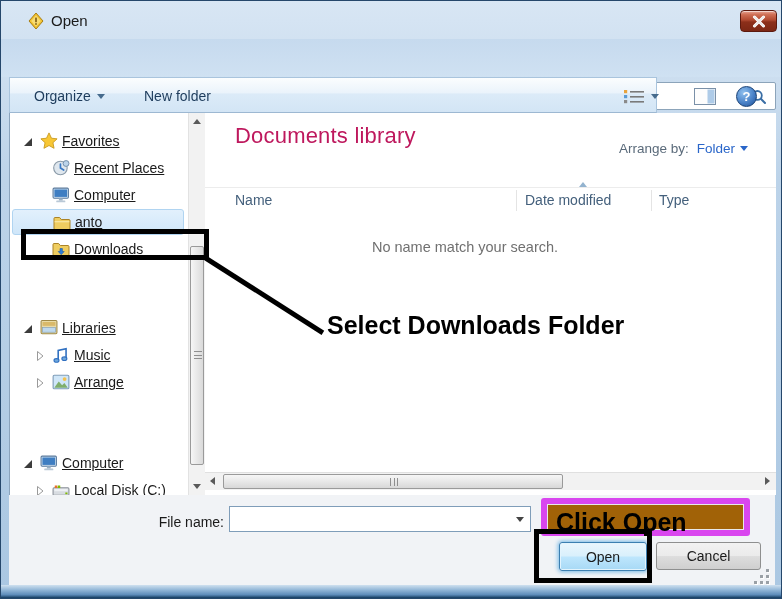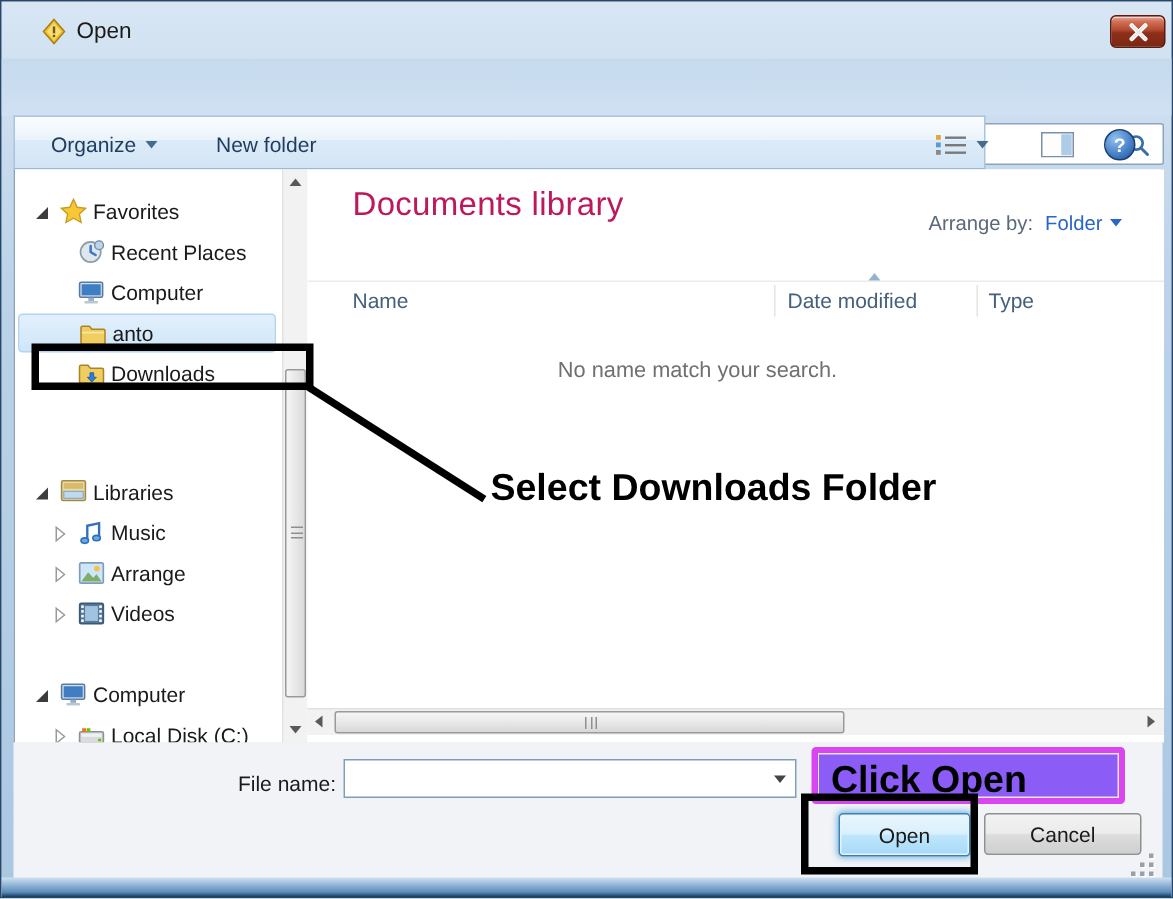--- a/index.html
+++ b/index.html
@@ -72,21 +72,21 @@
     border-top:5px solid #466b8d; margin-left:6px; }
 
   
   .content { position:absolute; left:8px; top:112px; width:766px; height:382px;
     background:#fff; border-left:1px solid #8aa3bc; border-right:1px solid #8aa3bc; }
   .sidebar { position:absolute; left:0; top:0; width:178px; height:382px; background:#fff; overflow:hidden; }
   .srow { position:absolute; left:0; width:178px; height:26px; font-size:14px; color:#1a1a1a;
     display:flex; align-items:center; cursor:pointer; }
   .srow .exp { position:absolute; width:12px; height:12px; }
   .srow .ico { position:absolute; width:18px; height:18px; }
-  .srow .lbl { position:absolute; white-space:nowrap; }
+  .srow .lbl { position:absolute; white-space:nowrap;text-decoration:underline; }
   .srow.selected-row { left:2px; width:172px;
     background:linear-gradient(180deg,#e2f0fc 0%,#cfe6f9 100%);
     border:1px solid #b0d4f1; border-radius:3px; }
 
   
   .vscroll { position:absolute; left:178px; top:0; width:17px; height:382px;
     background:#f2f2f2; border-left:1px solid #e2e2e2; }
   .v-arrow { position:absolute; left:0; width:17px; height:17px; background:#f2f2f2; }
   .tri-up { position:absolute; left:4px; top:6px; width:0; height:0;
     border-left:4.5px solid transparent; border-right:4.5px solid transparent; border-bottom:5px solid #5a5a5a; }
@@ -131,21 +131,21 @@
 
   
   .dl-box { position:absolute; left:20px; top:228px; width:188px; height:31px;
     border:5px solid #000; z-index:6; pointer-events:none; }
   .anno-line { position:absolute; left:206px; top:255px; width:139px; height:5px; background:#000;
     transform:rotate(32.5deg); transform-origin:0 0; z-index:6; }
   .anno-text { position:absolute; left:113px; top:193px; z-index:6; font-weight:bold;
     font-size:25px; color:#000; line-height:39px; }
   .anno-text span { display:inline-block; background:#fff; padding:0 10px 0 9px; }
   .click-open-box { position:absolute; left:532px; top:3px; width:209px; height:38px;
-    background:#8b5cf6; border:4px solid #d946ef; border-radius:3px; box-shadow:0 0 0 1px #e8e8e8 inset;
+    background:#a16207; border:6px solid #d946ef; border-radius:3px; box-shadow:0 0 0 1px #e8e8e8 inset;
     font-weight:bold; font-size:25px; color:#000; line-height:36px; padding-left:9px; z-index:6; }
   .open-anno-box { position:absolute; left:525px; top:34px; width:118px; height:54px;
     border:5px solid #000; z-index:6; pointer-events:none; }
 
   
   .footer { position:absolute; left:8px; top:494px; width:766px; height:92px; background:#f1f3f6; }
   .fn-label { position:absolute; left:130px; top:19px; width:85px; text-align:right; font-size:14px; color:#1a1a1a; }
   .fn-combo { position:absolute; left:220px; top:11px; width:302px; height:26px;
     background:#fff; border:1px solid #7f9db9; }
   .fn-combo input { position:absolute; left:4px; top:2px; width:270px; height:20px; border:none; outline:none;
@@ -340,38 +340,20 @@
           <polygon points="3.5,1.5 9,6 3.5,10.5" fill="#ffffff" stroke="#9a9a9a"></polygon>
           </svg>
         <svg class="ico" style="left:42px;top:4px" viewBox="0 0 16 14">
           <rect x="1" y="1" width="14" height="12" rx="1" fill="#cfe6f8" stroke="#7f9db9"></rect>
           <circle cx="11.2" cy="4.4" r="1.7" fill="#f2c14e"></circle>
           <polygon points="2,12 6,6.5 9,9.8 11,7.8 14,12" fill="#7fae6c"></polygon>
           </svg>
         <span class="lbl" style="left:64px">Arrange</span>
       </div>
 
-      <div class="srow" style="top:283px">
-        <svg class="exp" style="left:24px;top:8px" viewBox="0 0 12 12">
-          <polygon points="3.5,1.5 9,6 3.5,10.5" fill="#ffffff" stroke="#9a9a9a"></polygon>
-          </svg>
-        <svg class="ico" style="left:42px;top:4px" viewBox="0 0 16 14">
-          <rect x="1" y="1" width="14" height="12" rx="1" fill="#5a7a9a" stroke="#3a5a7a"></rect>
-          <rect x="4.2" y="2.6" width="7.6" height="8.8" fill="#9fc3e0"></rect>
-          <rect x="1.9" y="2.2" width="1.5" height="1.5" fill="#fff"></rect>
-            <rect x="1.9" y="5" width="1.5" height="1.5" fill="#fff"></rect>
-          <rect x="1.9" y="7.8" width="1.5" height="1.5" fill="#fff"></rect>
-            <rect x="1.9" y="10.5" width="1.5" height="1.5" fill="#fff"></rect>
-          <rect x="12.6" y="2.2" width="1.5" height="1.5" fill="#fff"></rect>
-            <rect x="12.6" y="5" width="1.5" height="1.5" fill="#fff"></rect>
-          <rect x="12.6" y="7.8" width="1.5" height="1.5" fill="#fff"></rect>
-            <rect x="12.6" y="10.5" width="1.5" height="1.5" fill="#fff"></rect>
-          </svg>
-        <span class="lbl" style="left:64px">Videos</span>
-      </div>
 
       <div class="srow" style="top:337px">
         <svg class="exp" style="left:12px;top:8px" viewBox="0 0 12 12">
           <polygon points="10,2 10,10 2,10" fill="#3c3c3c"></polygon>
           </svg>
         <svg class="ico" style="left:30px;top:4px" viewBox="0 0 17 15">
           <rect x="1" y="1" width="14.5" height="9.5" rx="1" fill="#cfe2f2" stroke="#5b7a9c"></rect>
           <rect x="2.3" y="2.3" width="12" height="7" fill="#3f7ec2"></rect>
           <rect x="6.5" y="10.8" width="3.6" height="2" fill="#9ab0c4"></rect>
           <rect x="4" y="12.8" width="8.6" height="1.6" rx="0.6" fill="#b9c8d6"></rect>

